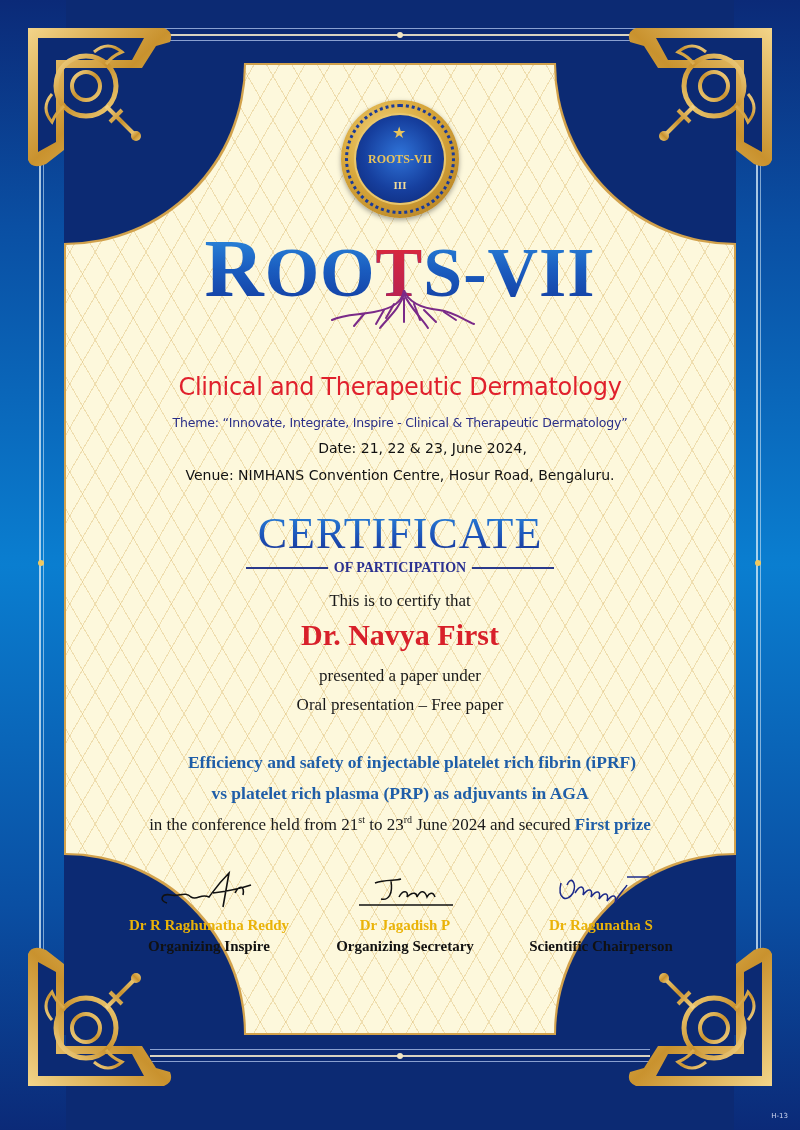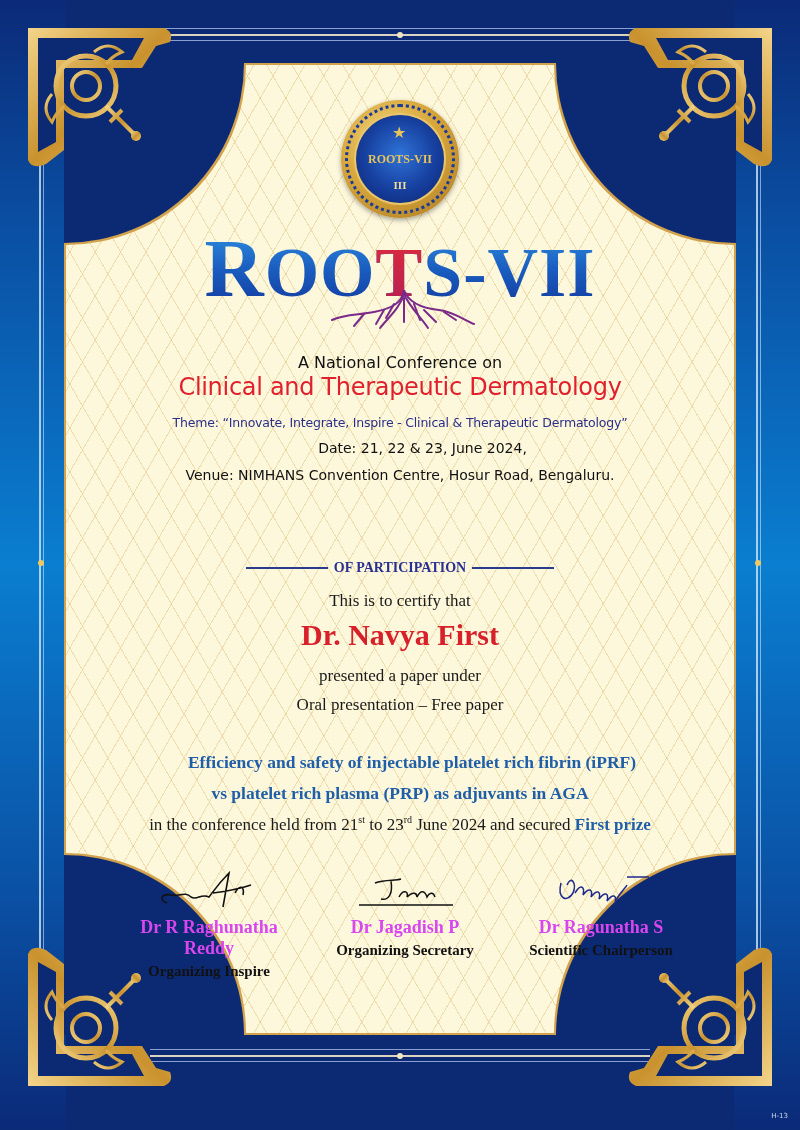--- a/index.html
+++ b/index.html
@@ -80,21 +80,21 @@
   .body-line { position:absolute; left:0; right:0; font-family:"Liberation Serif",serif; font-size:17px; color:#1a1a1a; }
   .recipient { position:absolute; left:0; right:0; top:555px; font-family:"Liberation Serif",serif; font-weight:bold; font-size:30px; color:#d8202a; }
   .paper-title { position:absolute; left:0; right:0; font-family:"Liberation Serif",serif; font-weight:bold; font-size:17.5px; color:#1f5ea8; }
   .b { font-weight:normal; }
   .blue-b { font-weight:bold; color:#1f5ea8; }
   sup { font-size:10px; }
 
   .signatures { position:absolute; left:50px; right:40px; top:800px; display:flex; justify-content:space-between; }
   .sig { width:190px; text-align:center; }
   .sig svg { display:block; margin:0 auto; height:48px; }
-  .sig-name { font-family:"Liberation Serif",serif; font-weight:bold; font-size:18px; color:#d946ef; margin-top:6px; }
+  .sig-name { font-family:"Liberation Serif",serif; font-weight:bold; font-size:15px; color:#eab308; margin-top:6px; }
   .sig-role { font-family:"Liberation Serif",serif; font-weight:bold; font-size:15px; color:#111; margin-top:4px; }
 
   .code { position:absolute; right:12px; bottom:10px; font-family:"DejaVu Sans",sans-serif; font-size:7px; color:#d0d8f0;text-align:center; }
 </style>
 </head>
 <body>
 
 <div class="frame">
   <div class="top-band">
     <div class="h-line thin" style="top:28px;"></div>
@@ -192,26 +192,26 @@
         <path d="M80 0 C78 12 70 18 50 22 C35 25 20 24 8 30"></path>
         <path d="M80 0 C84 12 96 18 115 20 C130 22 140 30 150 34"></path>
         <path d="M80 4 C76 18 64 28 56 38"></path>
         <path d="M80 4 C86 18 98 28 104 38"></path>
         <path d="M60 20 L52 34 M100 20 L112 32 M40 24 L30 36 M120 22 L132 30"></path>
         <path d="M70 14 L62 28 M90 14 L96 30 M80 8 L80 32"></path>
       </g>
     </svg>
   </div>
 
-  <div class="conf-line1">A National Conference on</div>
   <div class="conf-line2">Clinical and Therapeutic Dermatology</div>
   <div class="conf-theme">Theme: “Innovate, Integrate, Inspire - Clinical &amp; Therapeutic Dermatology”</div>
   <div class="conf-date">Date: 21, 22 &amp; 23, June 2024,</div>
   <div class="conf-venue">Venue: NIMHANS Convention Centre, Hosur Road, Bengaluru.</div>
 
+  <div class="cert-title">CERTIFICATE</div>
   <div class="cert-sub-wrap">
     <div class="cert-sub-line"></div>
     <div class="cert-sub">OF PARTICIPATION</div>
     <div class="cert-sub-line"></div>
   </div>
 
   <div class="body-line" style="top:528px;">This is to certify that</div>
   <div class="recipient">Dr. Navya First</div>
   <div class="body-line" style="top:603px;">presented a paper under</div>
   <div class="body-line" style="top:632px;"><span>Oral presentation – </span><span class="b">Free paper</span></div>

